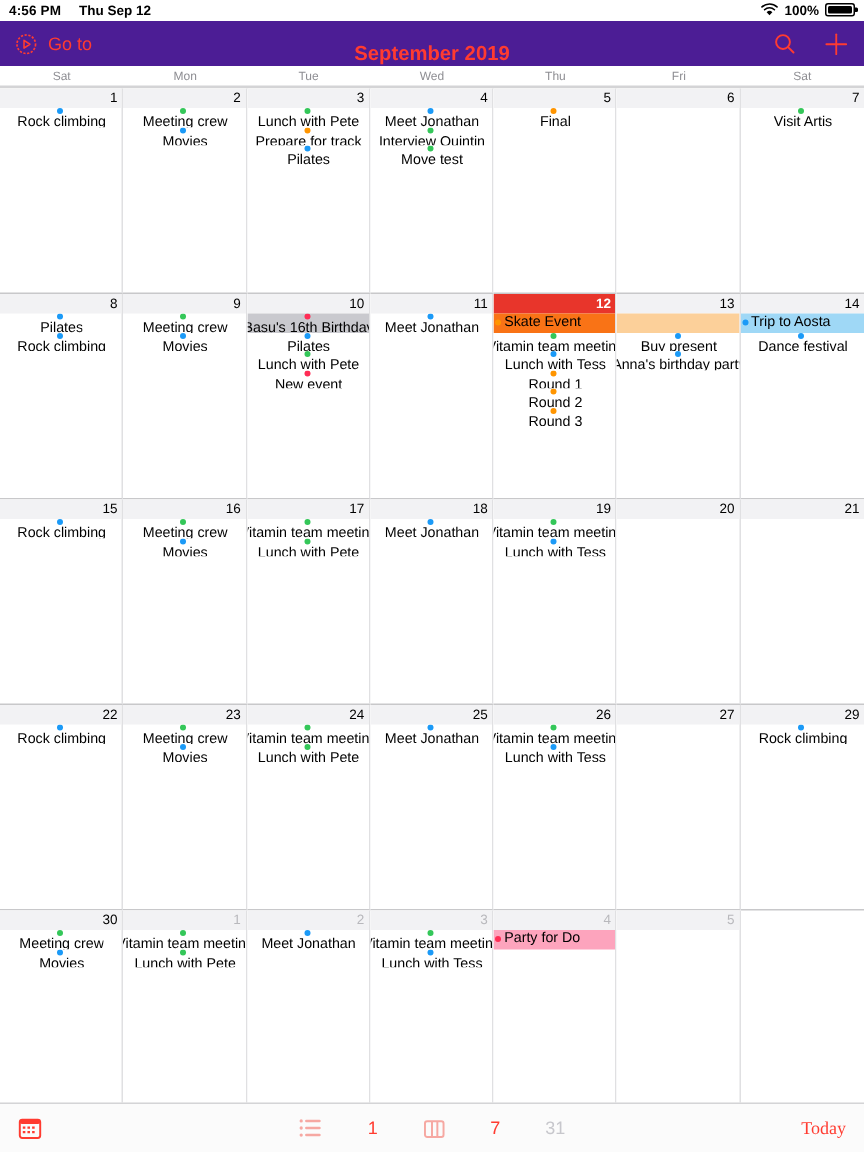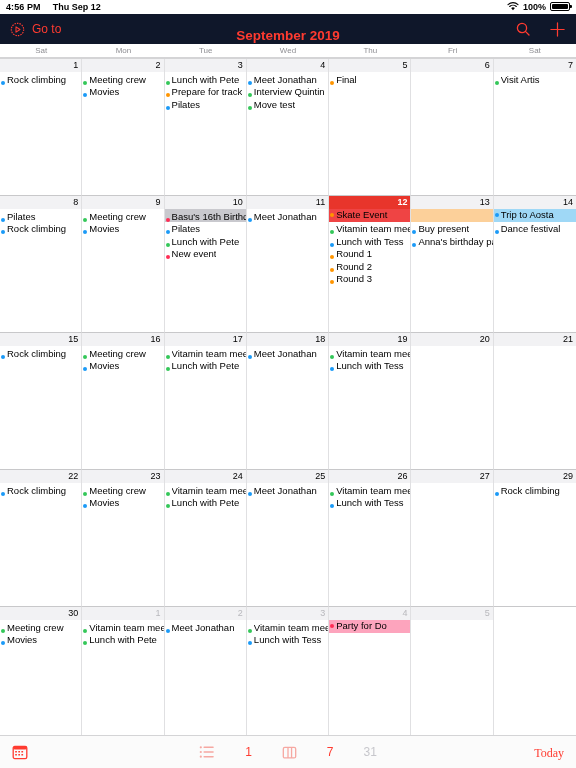--- a/index.html
+++ b/index.html
@@ -34,21 +34,21 @@
     content: ""; position: absolute; right: -3px; top: 2.5px;
     width: 2px; height: 3px; background: #000; border-radius: 0 1px 1px 0;
   }
   .batt i { display: block; width: 100%; height: 100%; background: #000; border-radius: 1px; }
 
   
   .navbar {
     height: 30px;
     display: flex; align-items: center;
     padding: 0 10px;
-    background: #0f172a;
+    background: #4c1d95;
     position: relative;
   }
   .nav-left { display: flex; align-items: center; gap: 7px; }
   .goto-label { color: #ff3b30; font-size: 12px; }
   .nav-title {
     position: absolute; left: 0; right: 0; text-align: center;
     color: #ff3b30; font-size: 13.5px; font-weight: 600;
     pointer-events: none;
     margin-top: 12px;
   }
@@ -95,27 +95,28 @@
     border-bottom: 1px solid transparent;
   }
   .cell.dim .daynum { color: #b8b8bc; }
   .cell.today .daynum { background: #e8352b; color: #ffffff; font-weight: 600; }
   .cell.hl .daynum { background: #f2f2f4; }
 
   .events { padding-top: 0px; }
 
   
   .ev {
-    display: flex; align-items: flex-end;
+    display: flex; align-items: center;
     height: 12.5px;
     font-size: 9.5px;
     color: #000;
     padding-left: 1px;
     white-space: nowrap;
     overflow: hidden;
+    flex-direction: column;
   }
   .ev .dot {
     width: 4px; height: 4px; border-radius: 50%;
     flex: 0 0 4px; margin-right: 2px;
   }
   .ev .txt { overflow: hidden; text-overflow: clip; white-space: nowrap; }
   .ev.selected { background: #c9c9ce; }
 
   
   .banner {
@@ -342,21 +343,21 @@
       <div class="events">
         <div class="ev">
           <span class="dot" style="background: rgb(27, 154, 247);"></span>
           <span class="txt">Meet Jonathan</span>
         </div>
       </div>
     </div>
     <div class="cell today">
       <div class="daynum">12</div>
       <div class="events">
-        <div class="banner" style="background: #ef4444;">
+        <div class="banner" style="background: #f97316;">
           <span class="dot" style="background: rgb(255, 149, 0);"></span>
           <span>Skate Event</span>
         </div>
         <div class="ev">
           <span class="dot" style="background: rgb(52, 199, 89);"></span>
           <span class="txt">Vitamin team meeting</span>
         </div>
         <div class="ev">
           <span class="dot" style="background: rgb(27, 154, 247);"></span>
           <span class="txt">Lunch with Tess</span>

